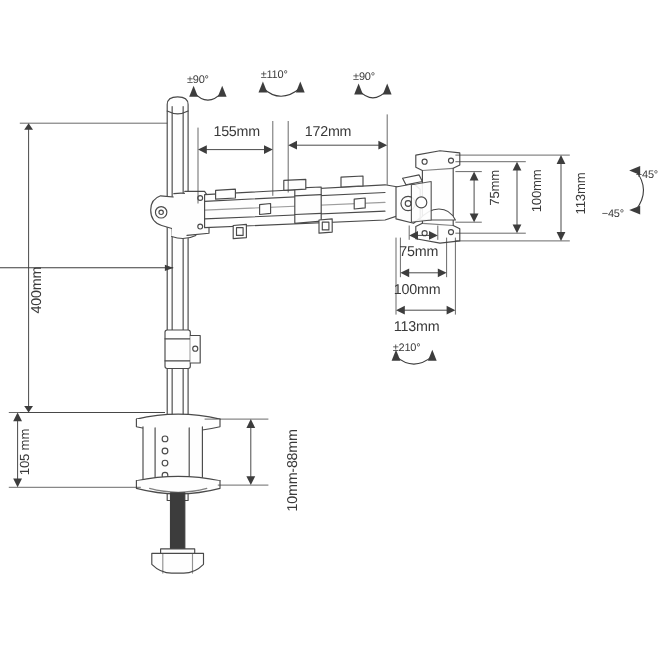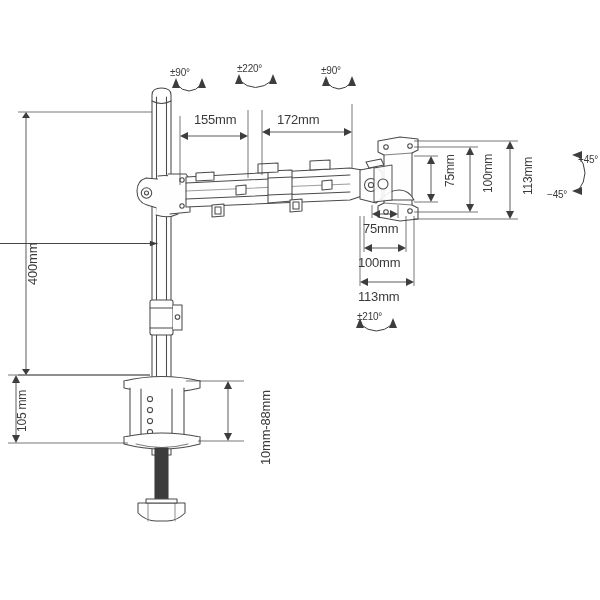--- a/index.html
+++ b/index.html
@@ -283,21 +283,21 @@
 
       <g>
         <path d="M578,155 q14,18 0,36"></path>
         <path d="M582,151 L572,155 L582,159 Z" fill="#3d3d3d" stroke="none"></path>
         <path d="M582,187 L572,191 L582,195 Z" fill="#3d3d3d" stroke="none"></path>
       </g>
     </g>
   </svg>
 
   <div class="lbl ang-txt" style="left:170px; top:68px;">±90°</div>
-  <div class="lbl ang-txt" style="left:237px; top:64px;">±220°</div>
+  <div class="lbl ang-txt" style="left:237px; top:64px;">±110°</div>
   <div class="lbl ang-txt" style="left:321px; top:66px;">±90°</div>
   <div class="lbl ang-txt" style="left:357px; top:312px;">±210°</div>
 
   <div class="lbl ang-txt" style="left:578px; top:155px;">+45°</div>
   <div class="lbl ang-txt" style="left:547px; top:190px;">−45°</div>
 
   <div class="lbl dim-txt" style="left:194px; top:113px;text-align:right;">155mm</div>
   <div class="lbl dim-txt" style="left:277px; top:113px;text-align:right;">172mm</div>
   <div class="lbl dim-txt" style="left:363px; top:222px;">75mm</div>
   <div class="lbl dim-txt" style="left:358px; top:256px;">100mm</div>

